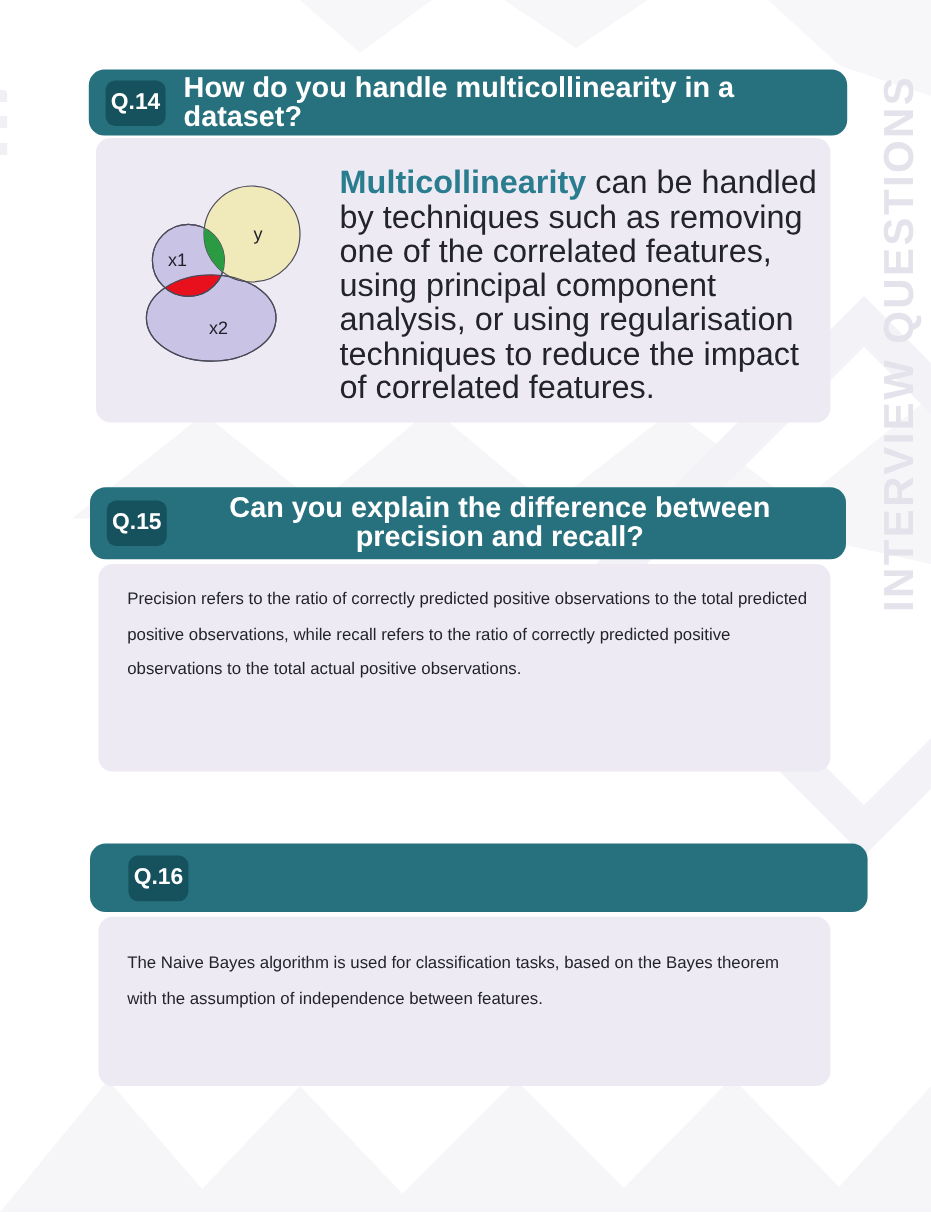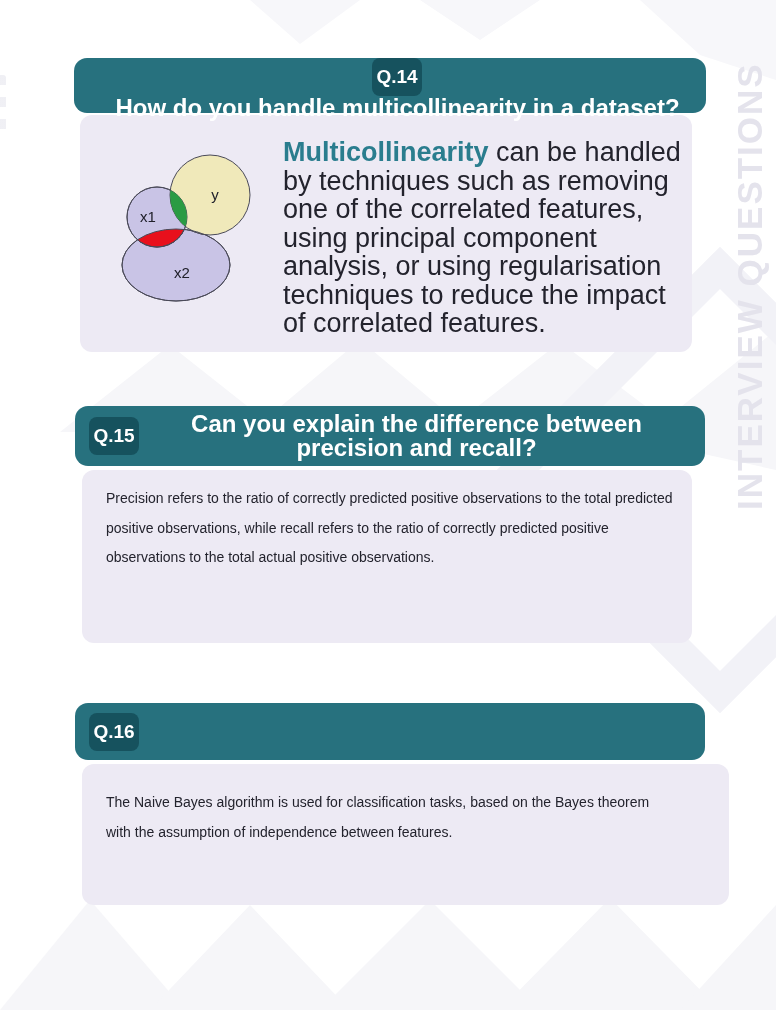--- a/index.html
+++ b/index.html
@@ -78,21 +78,21 @@
   </g>
   <g stroke="#f2f2f7" fill="none" stroke-width="30">
     <rect x="570" y="330" width="300" height="300" transform="rotate(45 720 480)"></rect>
   </g>
 </svg>
 
 <div class="side-label">INTERVIEW QUESTIONS</div>
 
 <div class="left-artifact"></div>
 
-<div class="q-header" id="card14-header" style="left:74px;top:58px;width:632px;height:55px;flex-direction:column;">
+<div class="q-header" id="card14-header" style="left:74px;top:58px;width:632px;height:55px;">
   <div class="q-num">Q.14</div>
   <div class="q-text">How do you handle multicollinearity in a dataset?</div>
 </div>
 
 <div class="a-card" id="card14-body" style="left:80px;top:115px;width:612px;height:237px;">
   <svg class="venn" width="135" height="165" viewBox="0 0 135 165" xmlns="http://www.w3.org/2000/svg">
     <defs>
       <clipPath id="clipY">
           <circle cx="92" cy="47" r="40"></circle>
         </clipPath>
@@ -118,19 +118,19 @@
 
 <div class="q-header" style="left:75px;top:406px;width:630px;height:60px;">
   <div class="q-num">Q.15</div>
   <div class="q-text w520">Can you explain the difference between precision and recall?</div>
 </div>
 
 <div class="a-card" style="left:82px;top:470px;width:610px;height:173px;">
   <div class="a-text" style="left:24px;top:14px;width:568px;">Precision refers to the ratio of correctly predicted positive observations to the total predicted positive observations, while recall refers to the ratio of correctly predicted positive observations to the total actual positive observations.</div>
 </div>
 
-<div class="q-header" style="left:75px;top:703px;width:630px;height:57px;">
+<div class="q-header" style="left:75px;top:703px;width:630px;height:57px;padding-left:18px;">
   <div class="q-num">Q.16</div>
 </div>
 
-<div class="a-card" style="left:82px;top:764px;width:610px;height:141px;padding-left:37px;">
+<div class="a-card" style="left:82px;top:764px;width:610px;height:141px;">
   <div class="a-text" style="left:24px;top:24px;width:560px;">The Naive Bayes algorithm is used for classification tasks, based on the Bayes theorem with the assumption of independence between features.</div>
 </div>
 
 </body></html>

